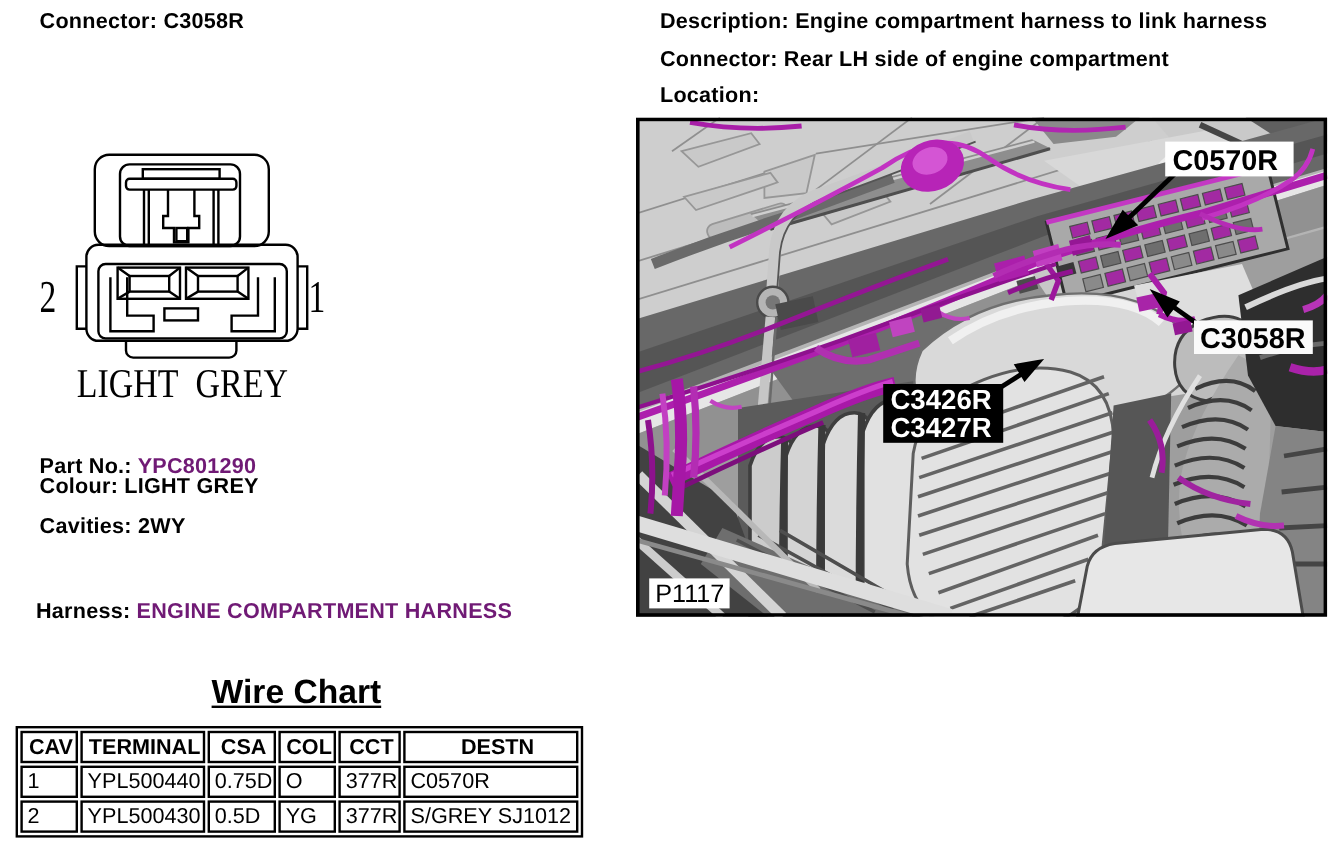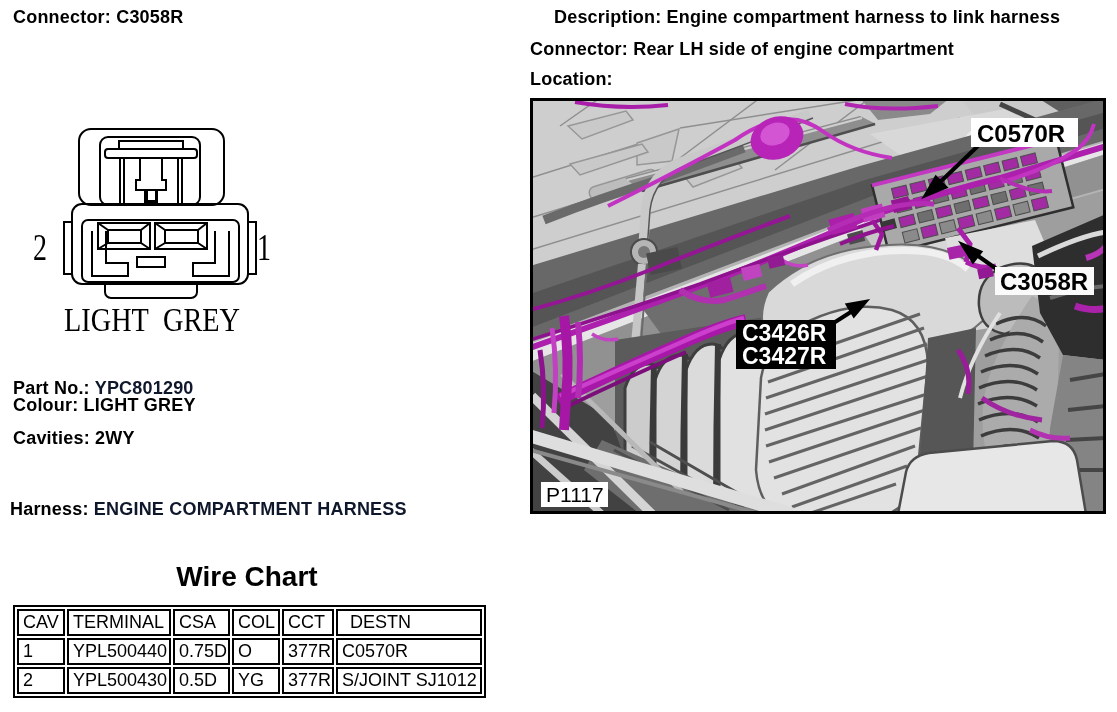--- a/index.html
+++ b/index.html
@@ -1,29 +1,29 @@
 <!DOCTYPE html>
 <html><head>
 <meta charset="utf-8">
 <style>
 html,body{margin:0;padding:0;background:#fff;width:1117px;height:712px;overflow:hidden;}
 body{font-family:"Liberation Sans",sans-serif;position:relative;}
-.t{position:absolute;font-weight:bold;font-size:18px;letter-spacing:0.2px;color:#000;white-space:nowrap;}
-.green{color:#0f172a;}
-#wirechart{position:absolute;left:0px;top:561px;width:494px;text-align:center;font-weight:bold;font-size:28px;}
+.t{position:absolute;font-weight:bold;font-size:18px;letter-spacing:0.2px;color:#000;white-space:nowrap;margin-left:20px;}
+.green{color:#701a75;}
+#wirechart{position:absolute;left:0px;top:561px;width:494px;text-align:center;font-weight:bold;font-size:28px;text-decoration:underline;}
 table{position:absolute;left:13px;top:605px;border-collapse:separate;border-spacing:2px;border:2px solid #000;}
 td{border:2px solid #000;font-size:18px;padding:1px 1px 1px 4px;height:21px;white-space:nowrap;}
-.hd td{font-weight:normal;}
+.hd td{font-weight:bold;text-align:center;}
 </style>
 </head>
 <body>
 
 <div class="t" style="left:13px;top:7px;">Connector: C3058R</div>
 
-<div class="t" style="left:554px;top:7px;">Description: Engine compartment harness to link harness</div>
+<div class="t" style="left:530px;top:7px;">Description: Engine compartment harness to link harness</div>
 
 <div class="t" style="left:530px;top:39px;">Connector: Rear LH side of engine compartment</div>
 
 <div class="t" style="left:530px;top:69px;">Location:</div>
 
 <div class="t" style="left:13px;top:378px;">Part No.: <span class="green">YPC801290</span></div>
 
 <div class="t" style="left:13px;top:395px;">Colour: LIGHT GREY</div>
 
 <div class="t" style="left:13px;top:428px;">Cavities: 2WY</div>
@@ -49,21 +49,21 @@
         <td>O</td>
         <td>377R</td>
         <td>C0570R</td>
       </tr>
 <tr>
         <td>2</td>
         <td>YPL500430</td>
         <td>0.5D</td>
         <td>YG</td>
         <td>377R</td>
-        <td>S/JOINT SJ1012</td>
+        <td>S/GREY SJ1012</td>
       </tr>
 </tbody>
   </table>
 
 <svg id="conn" style="position:absolute;left:0px;top:110px;" width="300" height="240" viewBox="0 0 300 240">
 <g fill="none" stroke="#000" stroke-width="2">
 
 <rect x="79" y="19" width="145" height="76" rx="12"></rect>
 
 <rect x="100" y="27" width="100" height="68" rx="8"></rect>

